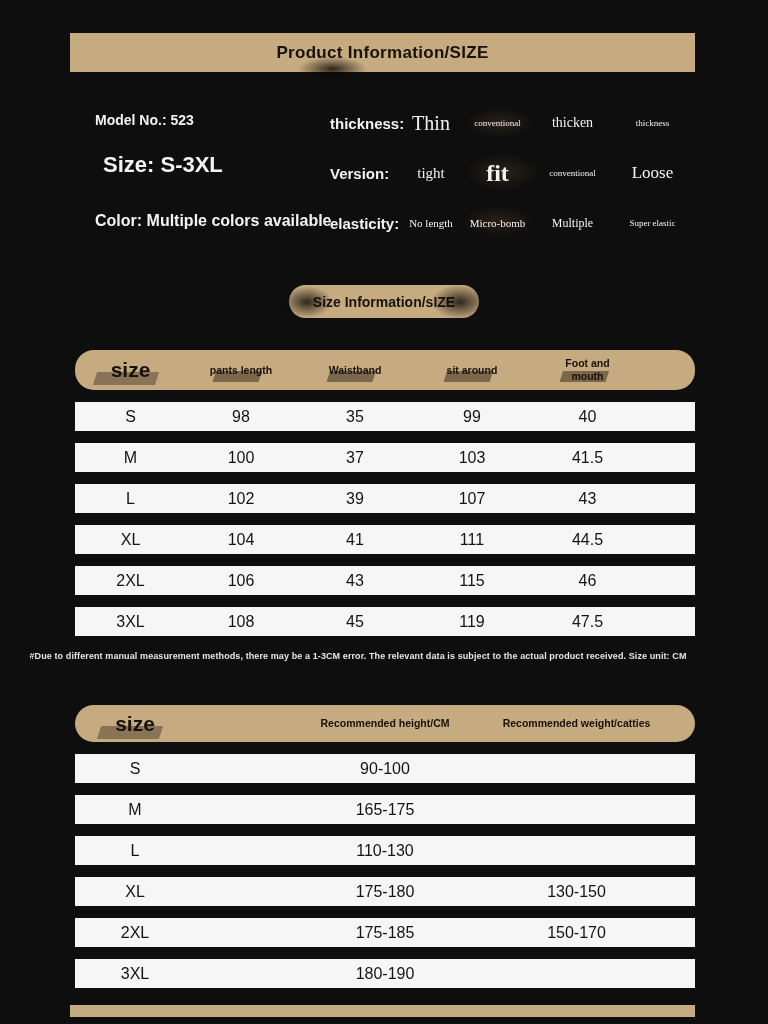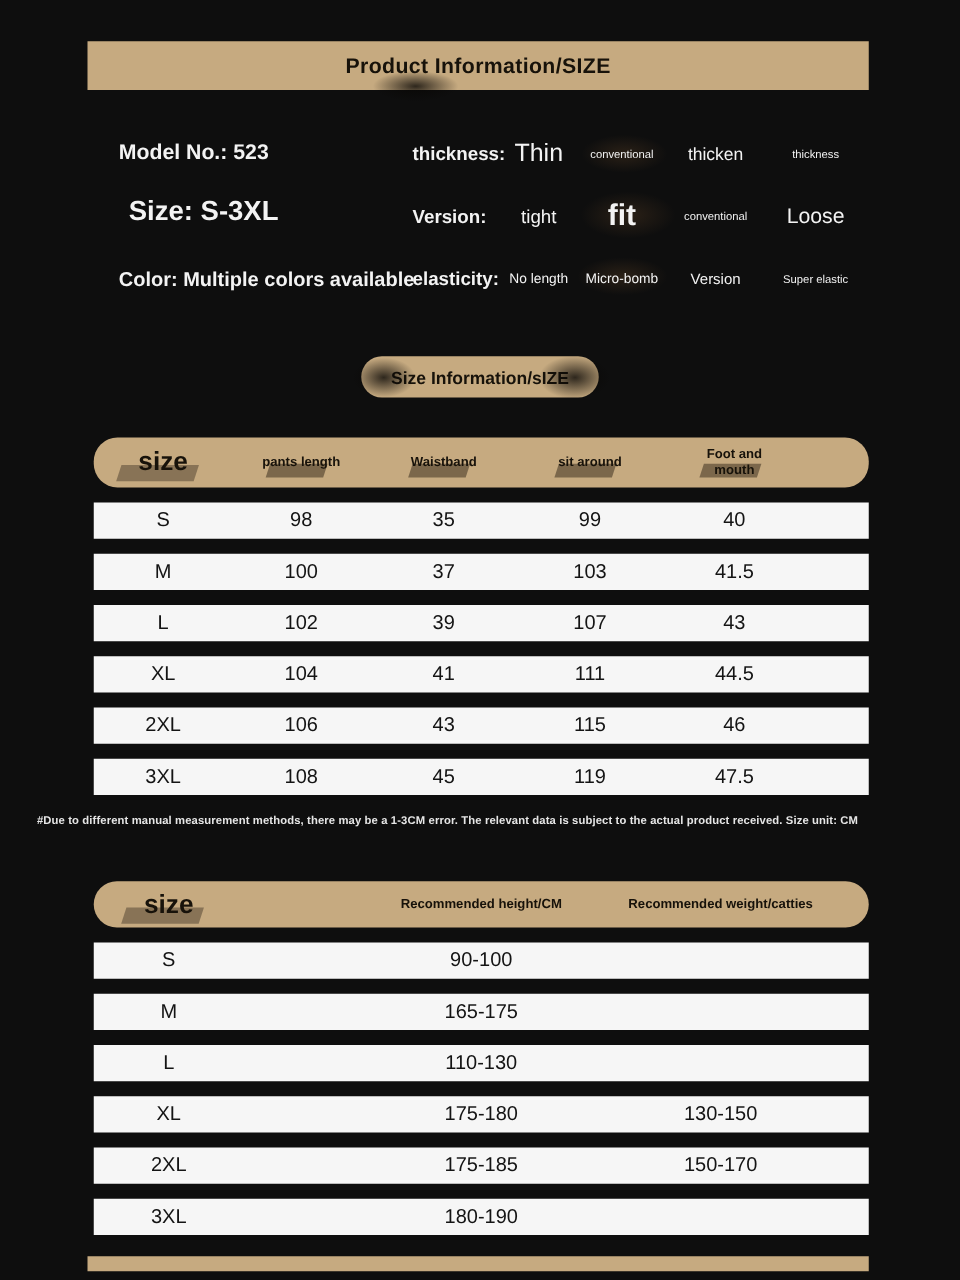--- a/index.html
+++ b/index.html
@@ -15,28 +15,28 @@
 
   .banner{position:absolute;left:70px;top:33px;width:625px;height:39px;background:var(--tan);
           display:flex;align-items:center;justify-content:center;z-index:2;}
   .banner span{font-size:17px;font-weight:bold;color:var(--ink);letter-spacing:.3px;}
 
   .blob{position:absolute;border-radius:50%;pointer-events:none;}
   .blob.dark{background:radial-gradient(closest-side,rgba(8,6,4,.8),rgba(8,6,4,0) 72%);z-index:3;}
   .blob.brown{background:radial-gradient(closest-side,rgba(82,58,34,.42),rgba(82,58,34,0) 72%);z-index:0;}
 
   .info-left{position:absolute;left:95px;top:112px;z-index:1;}
-  .model{font-size:17px;font-weight:bold;}
+  .model{font-size:14px;font-weight:bold;}
   .size-range{font-size:22px;font-weight:bold;margin-top:24px;margin-left:8px;}
   .color-note{font-size:16px;font-weight:bold;margin-top:34px;}
 
   .info-right{position:absolute;left:330px;top:98px;width:365px;z-index:1;}
   .attr-row{display:grid;grid-template-columns:72px 58px 75px 75px 85px;align-items:center;height:50px;position:relative;}
   .attr-label{font-size:15px;font-weight:bold;white-space:nowrap;}
-  .opt{text-align:center;white-space:nowrap;position:relative;z-index:1;}
+  .opt{text-align:center;white-space:nowrap;position:relative;z-index:1;font-family:Liberation Serif, serif;}
   .f9{font-size:9px;}.f11{font-size:11px;}.f12{font-size:12px;}
   .f14{font-size:14px;}.f15{font-size:15px;}.f17{font-size:17px;}.f20{font-size:20px;}
   .f24{font-size:24px;font-weight:bold;}
 
   .pill{position:absolute;left:289px;top:285px;width:190px;height:33px;border-radius:17px;background:var(--tan);
         display:flex;align-items:center;justify-content:center;z-index:2;}
   .pill span{font-size:14px;font-weight:bold;color:var(--ink);}
 
   .table{position:absolute;left:75px;width:620px;}
   .t1{top:350px;}
@@ -93,21 +93,21 @@
     <span class="attr-label">Version:</span>
     <span class="opt f15">tight</span>
     <span class="opt f24">fit</span>
     <span class="opt f9">conventional</span>
     <span class="opt f17">Loose</span>
   </div>
   <div class="attr-row">
     <span class="attr-label">elasticity:</span>
     <span class="opt f11">No length</span>
     <span class="opt f11">Micro-bomb</span>
-    <span class="opt f12">Version</span>
+    <span class="opt f12">Multiple</span>
     <span class="opt f9">Super elastic</span>
   </div>
 </div>
 
 <div class="pill">
   <span>Size Information/sIZE</span>
 </div>
 
 <div class="table t1">
   <div class="grid1 thead">

